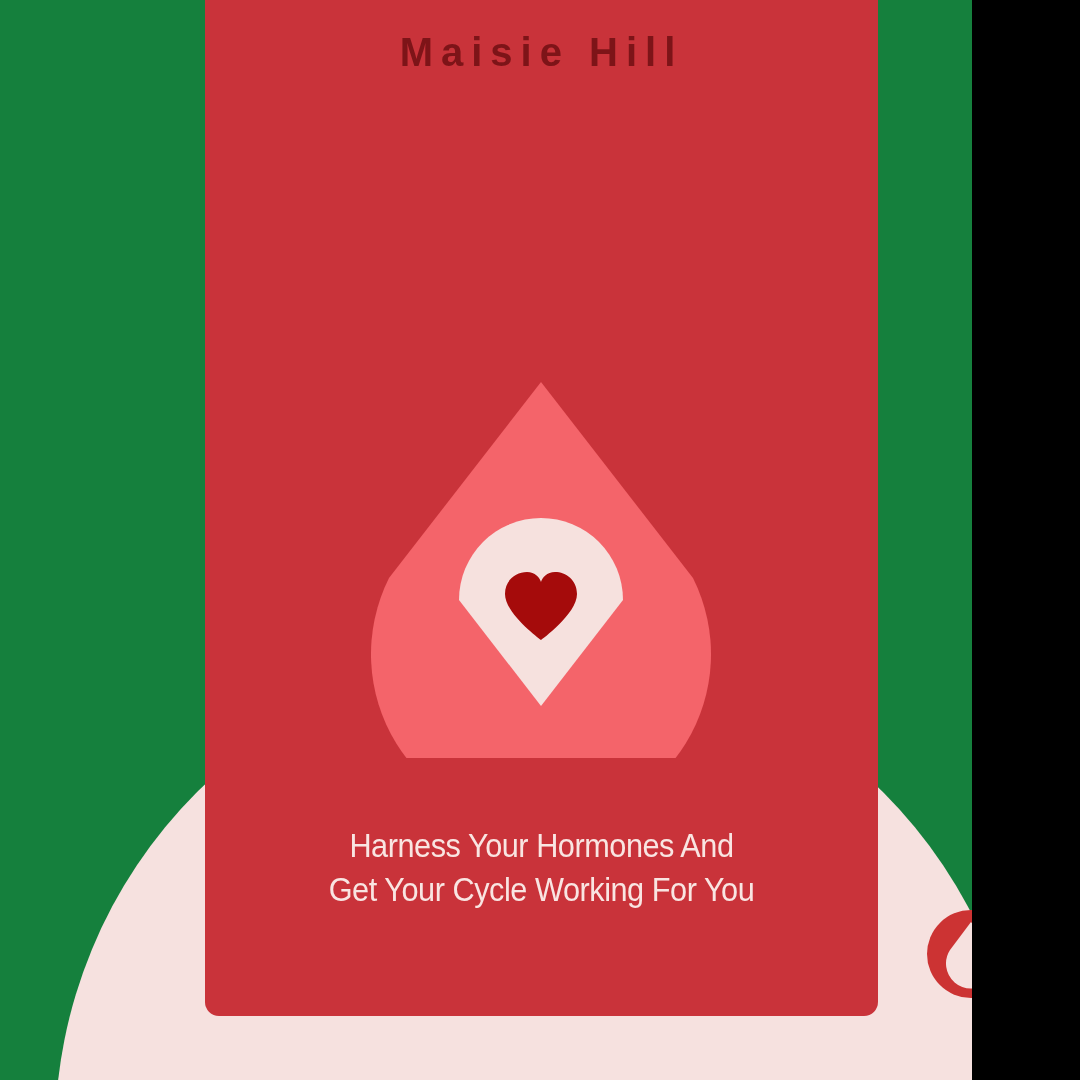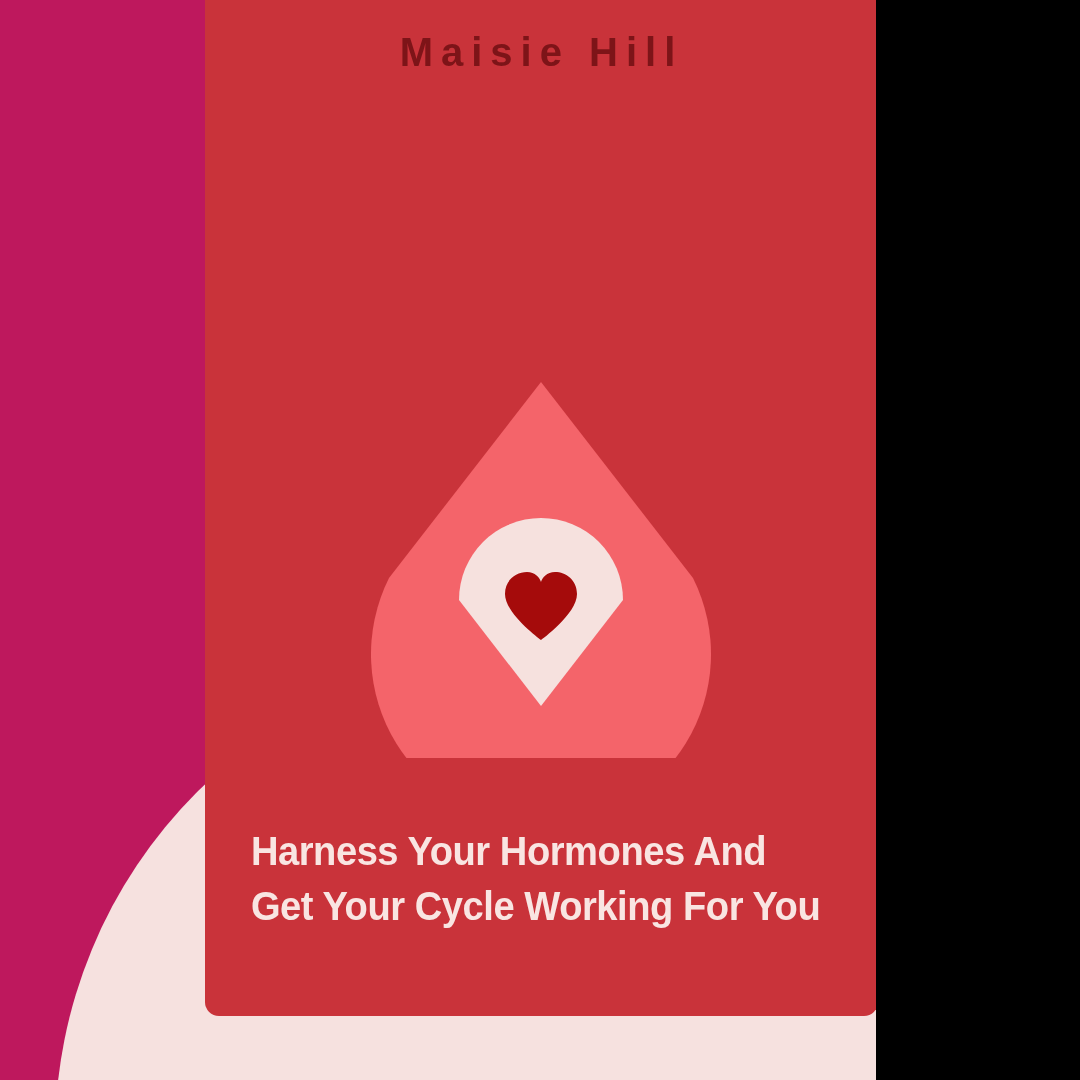--- a/index.html
+++ b/index.html
@@ -10,23 +10,23 @@
   }
   body {
     width: 1080px;
     height: 1080px;
     overflow: hidden;
     font-family: "Liberation Sans", sans-serif;
   }
 
   #stage {
     position: relative;
-    width: 876px;
+    width: 972px;
     height: 1080px;
-    background: #be185d;
+    background: #15803d;
     overflow: hidden;
   }
 
   
   #bg-circle {
     position: absolute;
     left: 55px;
     top: 650px;
     width: 970px;
     height: 970px;
@@ -91,24 +91,24 @@
     width: 340px;
     height: 376px;
   }
 
   
   #book-subtitle {
     position: absolute;
     left: 24px;
     top: 838px;
     width: 625px;
-    text-align: left;
+    text-align: center;
     color: #F9E5E2;
-    font-size: 41px;
-    font-weight: bold;
+    font-size: 33px;
+    font-weight: normal;
     line-height: 1.33;
     letter-spacing: -0.5px;
   }
   #book-subtitle .sub-line {
     display: block;
     transform: scaleX(0.93);
     transform-origin: center;
   }
 
   

